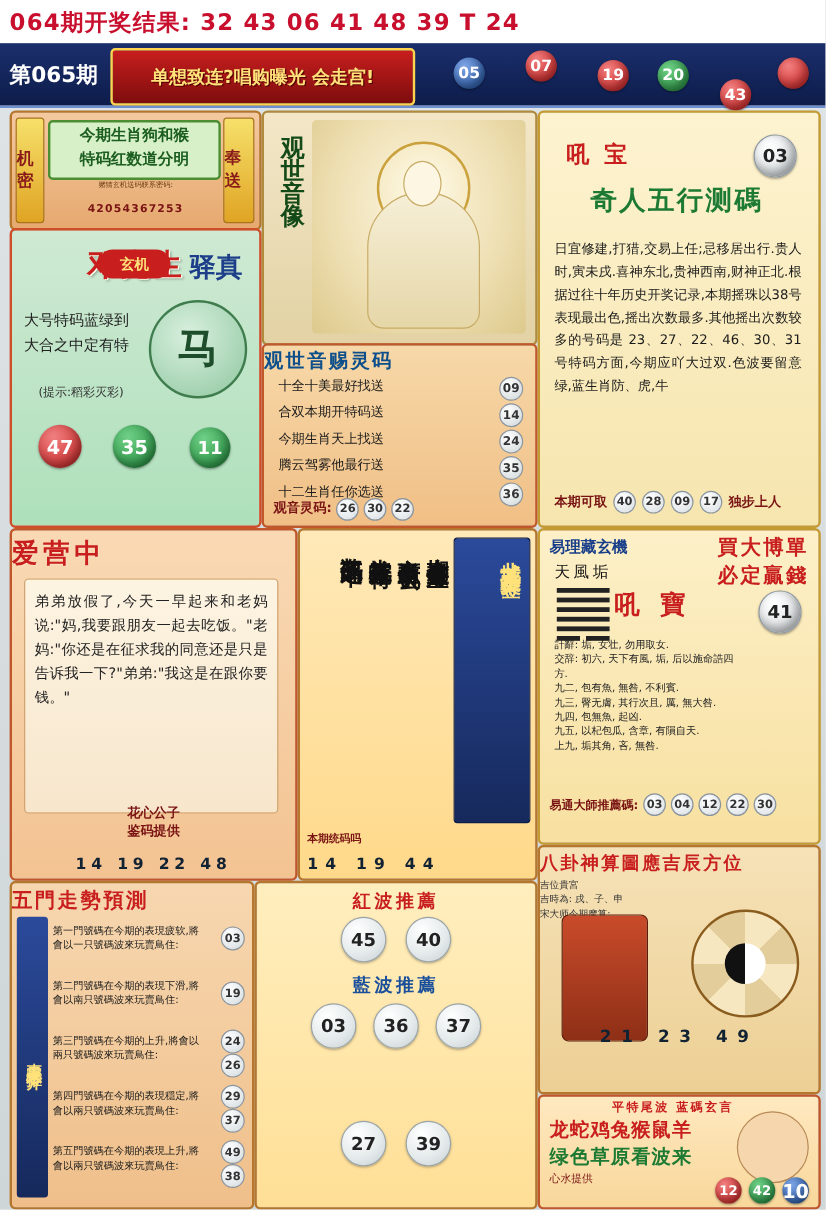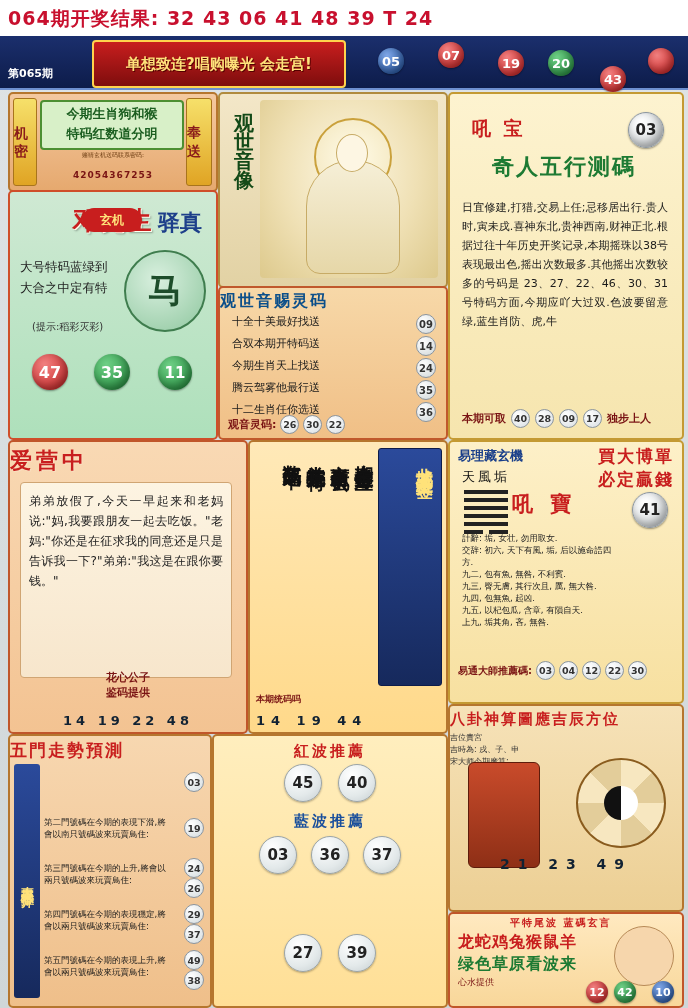--- a/index.html
+++ b/index.html
@@ -22,21 +22,21 @@
     position:absolute;left:8px;top:6px;
     font-size:19px;font-weight:bold;color:#c8102e;
     letter-spacing:1px;white-space:nowrap;
   }
   .banner{
     position:absolute;left:0;top:36px;width:688px;height:52px;
     background:linear-gradient(180deg,#1b2f6d 0%,#0d1c4a 100%);
     border-bottom:2px solid #6d8fd0;
   }
   .banner .issue{
-    position:absolute;left:8px;top:14px;color:#fff;font-size:11px;font-weight:bold;margin-top:16px;
+    position:absolute;left:8px;top:14px;color:#fff;font-size:18px;font-weight:bold;
   }
   .banner .slogan{
     position:absolute;left:92px;top:4px;width:250px;height:44px;
     background:linear-gradient(180deg,#c81e1e,#7e0d0d);
     border:2px solid #ffd34d;border-radius:4px;
     color:#ffe27a;font-size:15px;font-weight:bold;
     display:flex;align-items:center;justify-content:center;
     text-shadow:1px 1px 0 #500;
   }
   .ball{
@@ -497,27 +497,28 @@
 
   <div class="card c-dragon">
     <div class="dg-ttl">平特尾波 蓝碼玄言</div>
     <div class="dg-l1">龙蛇鸡兔猴鼠羊</div>
     <div class="dg-l2">绿色草原看波来</div>
     <div class="dg-l3">心水提供</div>
     <div class="dg-face"></div>
     <div class="dg-balls">
       <span class="ball" style="position:relative;width:22px;height:22px;font-size:11px;background:radial-gradient(circle at 35% 28%,#f08080,#d11a1a);">12</span>
       <span class="ball" style="position:relative;width:22px;height:22px;font-size:11px;background:radial-gradient(circle at 35% 28%,#6fcf86,#1d8a38);">42</span>
-      <span class="ball" style="position:relative;width:22px;height:22px;font-size:11px;background:radial-gradient(circle at 35% 28%,#7fa6e6,#1b4fa0);margin-left:10px;">10</span>
+      <span class="ball" style="position:relative;width:22px;height:22px;font-size:16px;background:radial-gradient(circle at 35% 28%,#7fa6e6,#1b4fa0);">10</span>
     </div>
   </div>
 
   <div class="card c-wumen">
     <div class="wm-ttl">五門走勢預測</div>
     <div class="wm-left">專家心水推介</div>
+    <div class="wm-row" style="top:34px;">第一門號碼在今期的表現疲软,將會以一只號碼波來玩賣鳥住:</div>
     <div class="wm-ball" style="top:36px;">03</div>
     <div class="wm-row" style="top:80px;">第二門號碼在今期的表現下滑,將會以南只號碼波來玩賣鳥住:</div>
     <div class="wm-ball" style="top:82px;">19</div>
     <div class="wm-row" style="top:126px;">第三門號碼在今期的上升,將會以兩只號碼波來玩賣鳥住:</div>
     <div class="wm-ball" style="top:122px;">24</div>
     <div class="wm-ball" style="top:142px;">26</div>
     <div class="wm-row" style="top:172px;">第四門號碼在今期的表現穩定,將會以兩只號碼波來玩賣鳥住:</div>
     <div class="wm-ball" style="top:168px;">29</div>
     <div class="wm-ball" style="top:188px;">37</div>
     <div class="wm-row" style="top:218px;">第五門號碼在今期的表現上升,將會以兩只號碼波來玩賣鳥住:</div>

